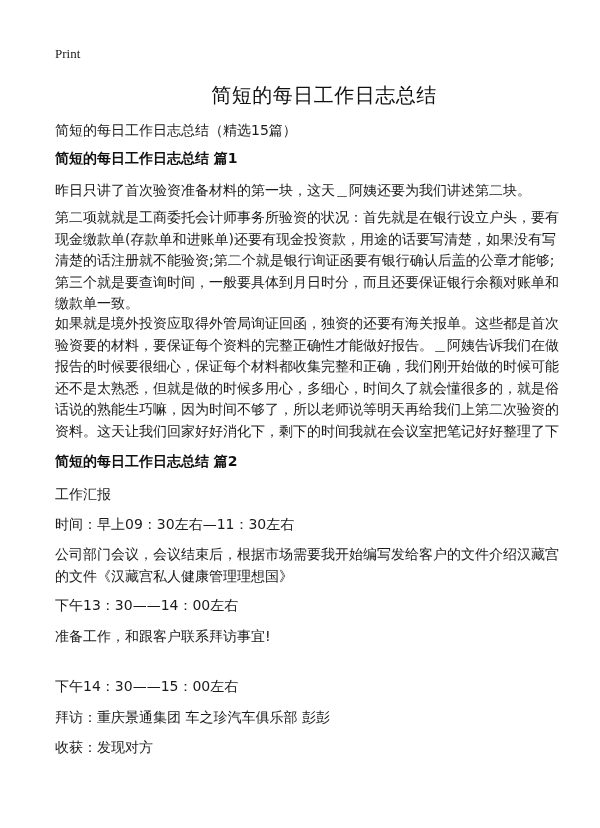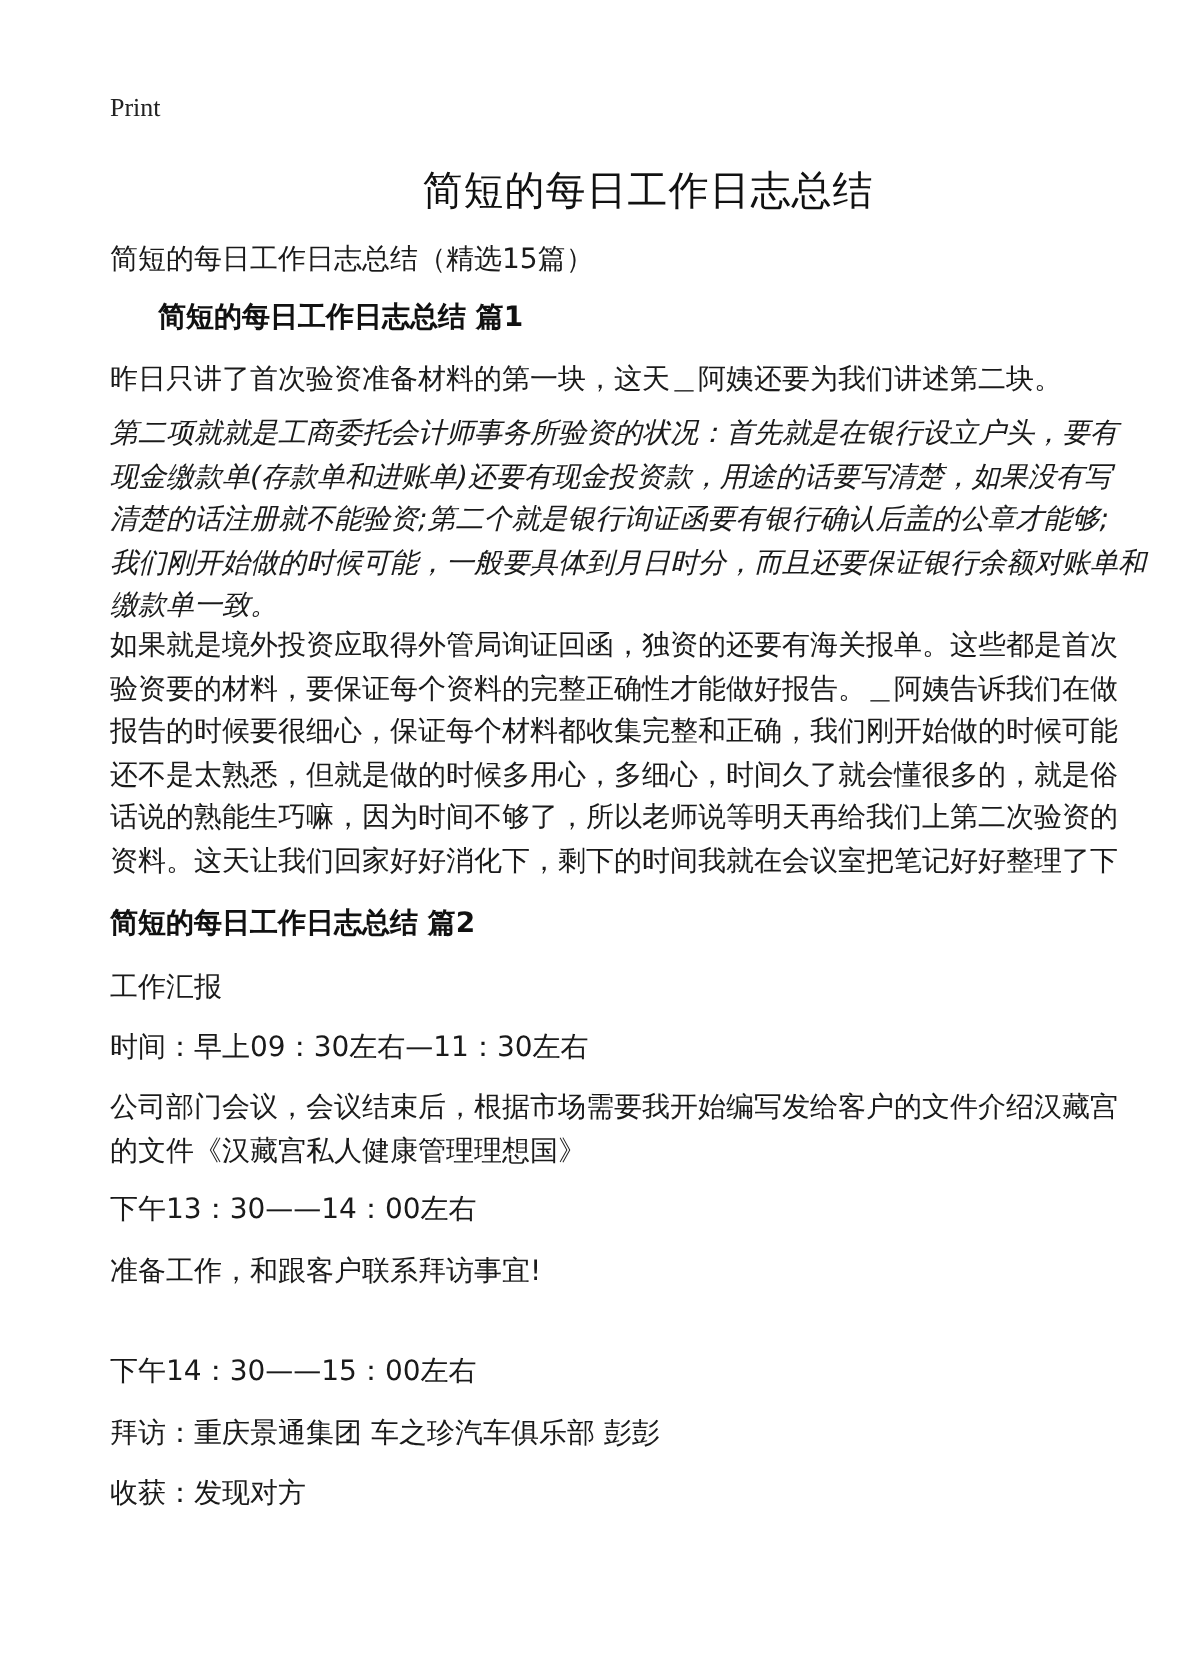--- a/index.html
+++ b/index.html
@@ -14,31 +14,31 @@
 </style>
 </head>
 <body>
 
 <div class="print">Print</div>
 
 <div class="title">简短的每日工作日志总结</div>
 
 <div class="line" style="top:120px;">简短的每日工作日志总结（精选15篇）</div>
 
-<div class="heading" style="top:150px;margin-left:24px;">简短的每日工作日志总结 篇1</div>
+<div class="heading" style="top:150px;">简短的每日工作日志总结 篇1</div>
 
 <div class="para" style="top:180px;">
   <span>昨日只讲了首次验资准备材料的第一块，这天＿阿姨还要为我们讲述第二块。</span>
 </div>
 
-<div class="para" style="top:207px;font-style:italic;">
+<div class="para" style="top:207px;">
   <span>第二项就就是工商委托会计师事务所验资的状况：首先就是在银行设立户头，要有</span>
   <span>现金缴款单(存款单和进账单)还要有现金投资款，用途的话要写清楚，如果没有写</span>
   <span>清楚的话注册就不能验资;第二个就是银行询证函要有银行确认后盖的公章才能够;</span>
-  <span>我们刚开始做的时候可能，一般要具体到月日时分，而且还要保证银行余额对账单和</span>
+  <span>第三个就是要查询时间，一般要具体到月日时分，而且还要保证银行余额对账单和</span>
   <span>缴款单一致。</span>
 </div>
 
 <div class="para" style="top:313px;">
   <span>如果就是境外投资应取得外管局询证回函，独资的还要有海关报单。这些都是首次</span>
   <span>验资要的材料，要保证每个资料的完整正确性才能做好报告。＿阿姨告诉我们在做</span>
   <span>报告的时候要很细心，保证每个材料都收集完整和正确，我们刚开始做的时候可能</span>
   <span>还不是太熟悉，但就是做的时候多用心，多细心，时间久了就会懂很多的，就是俗</span>
   <span>话说的熟能生巧嘛，因为时间不够了，所以老师说等明天再给我们上第二次验资的</span>
   <span>资料。这天让我们回家好好消化下，剩下的时间我就在会议室把笔记好好整理了下</span>

